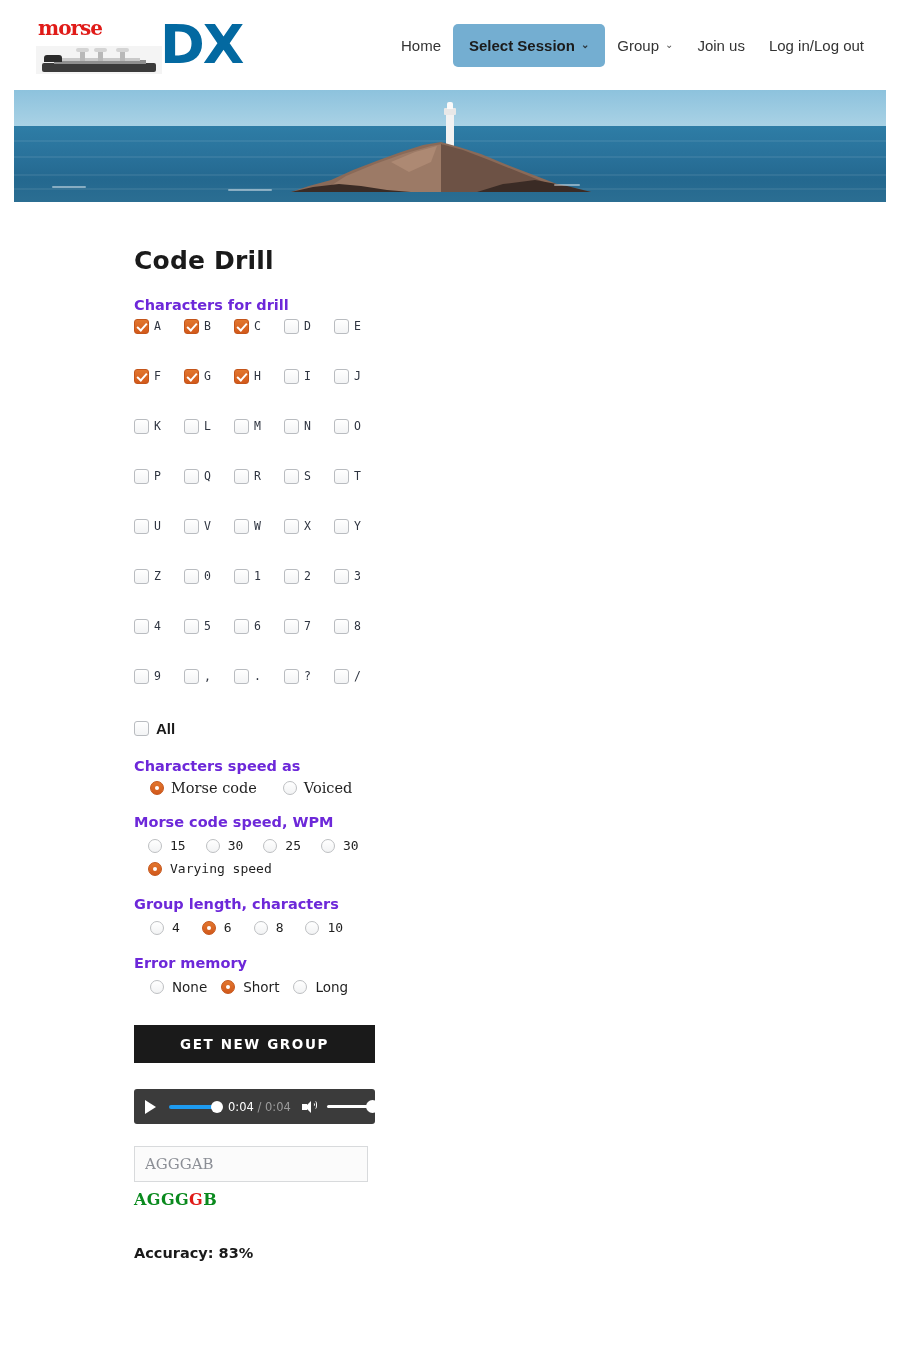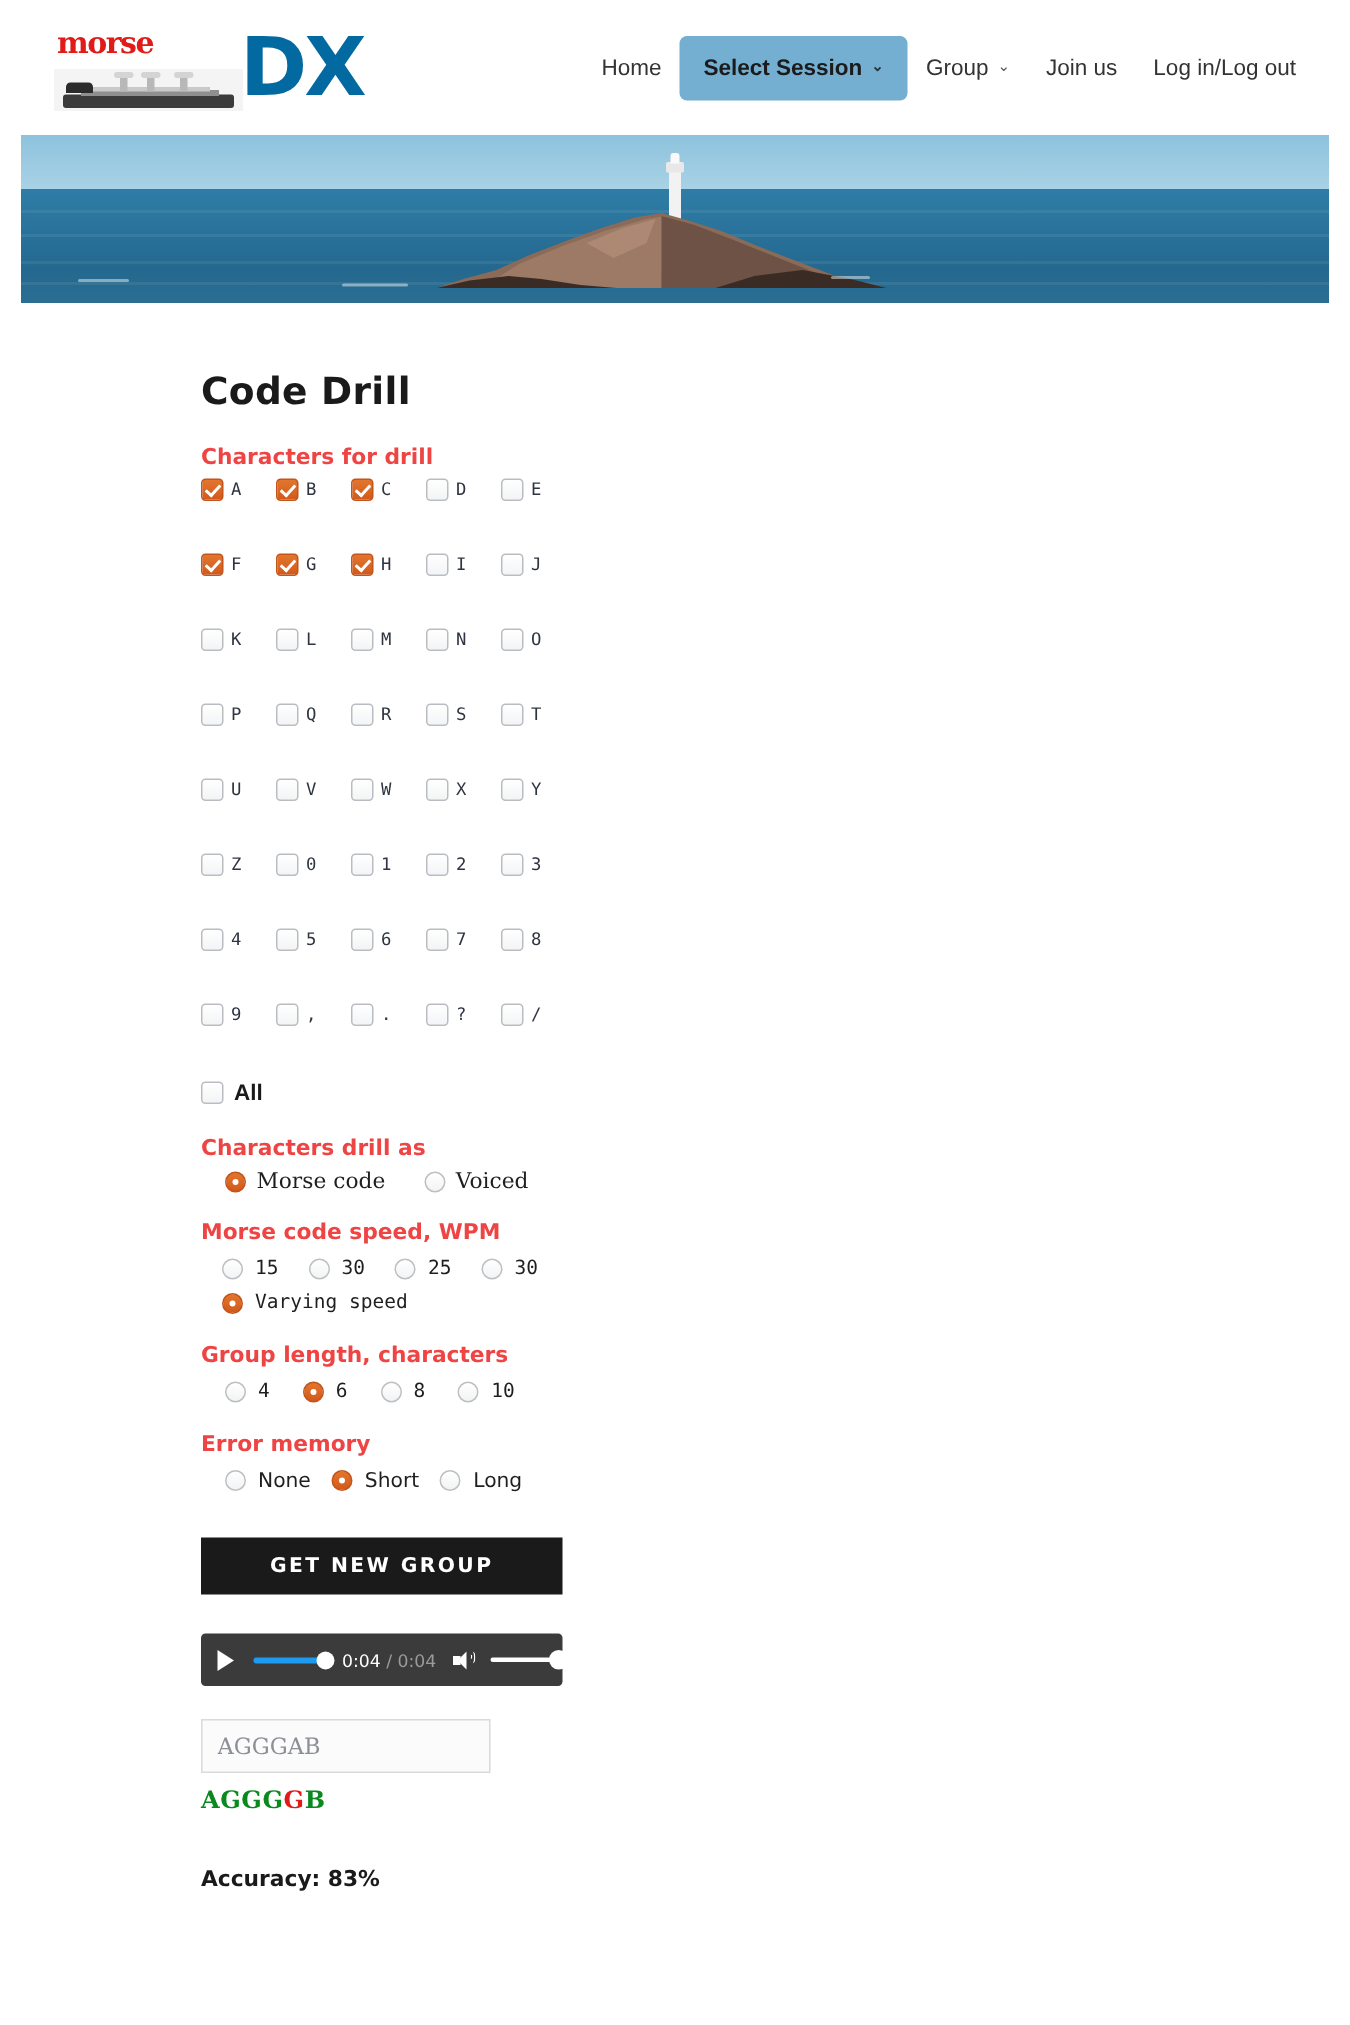--- a/index.html
+++ b/index.html
@@ -113,21 +113,21 @@
     font-weight:bold;
     font-size:25px;
     color:#1a1a1a;
     margin:0 0 22px 0;
     letter-spacing:.2px;
   }
   .section-label {
     font-family:"DejaVu Sans", sans-serif;
     font-weight:bold;
     font-size:14.5px;
-    color:#ef4444;
+    color:#6d28d9;
     margin:0 0 6px 0;
   }
   .sl-sent { margin-top:22px; }
   .sl-speed { margin-top:18px; }
   .sl-group { margin-top:20px; }
   .sl-err { margin-top:20px; }
 
   
   .char-grid { width:260px; }
   .char-row { display:flex; height:50px; align-items:flex-start; }
@@ -252,21 +252,21 @@
     border-right:6px solid #ffffff; border-top:6px solid transparent; border-bottom:6px solid transparent;}
   .spk-w1 { position:absolute; left:10px; top:3px; width:3px; height:3px; border-right:1.5px solid #fff; border-radius:0 50% 50% 0;}
   .spk-w2 { position:absolute; left:11px; top:1px; width:4px; height:8px; border-right:1.5px solid #fff; border-radius:0 50% 50% 0;}
   .vol { position:relative; width:46px; height:3px; margin-left:10px; flex:none; cursor:pointer; }
   .vol-fill { position:absolute; left:0; top:0; height:3px; width:100%; background:#ffffff; border-radius:2px;}
   .vol-knob { position:absolute; right:-6px; top:-5px; width:13px; height:13px; border-radius:50%; background:#ffffff;}
 
   
   .answer-input {
     margin-top:22px;
-    width:193px; height:36px;
+    width:234px; height:36px;
     border:1px solid #d8dadc;
     background:#fbfbfb;
     font-family:"DejaVu Serif", serif;
     font-size:15px;
     color:#8c8f96;
     padding:0 10px;
     outline:none;
   }
   .result {
     margin-top:8px;
@@ -538,21 +538,21 @@
           <span class="char-lbl">/</span>
         </div>
       </div>
     </div>
 
   <div class="all-row">
     <span class="cbx" id="cbAll"></span>
     <span class="all-lbl">All</span>
   </div>
 
-  <div class="section-label sl-sent">Characters drill as</div>
+  <div class="section-label sl-sent">Characters speed as</div>
   <div class="radio-row row-sent">
     <span class="rb on"></span>
     <span class="rb-lbl-serif">Morse code</span>
     <span class="gap-26"></span>
     <span class="rb"></span>
     <span class="rb-lbl-serif">Voiced</span>
   </div>
 
   <div class="section-label sl-speed">Morse code speed, WPM</div>
   <div class="radio-row row-speed">

